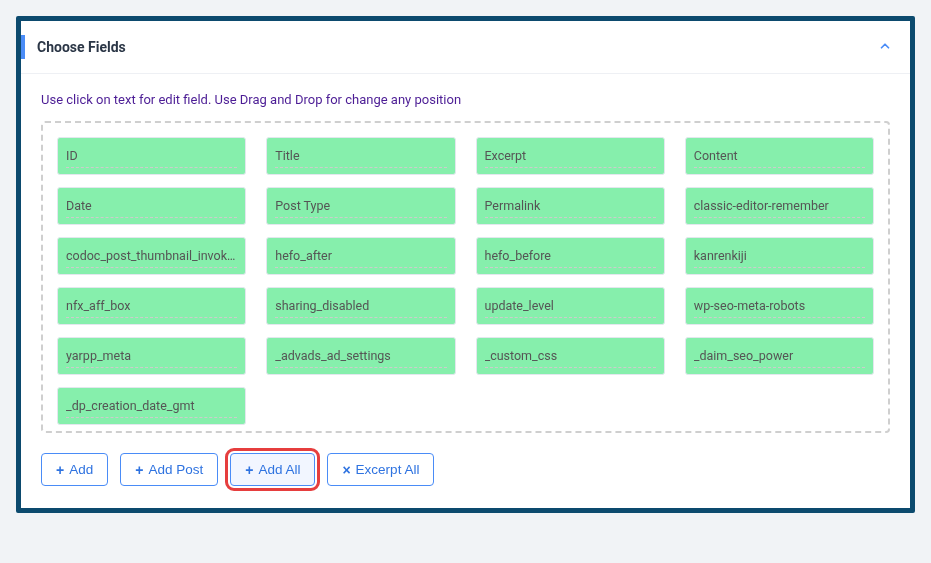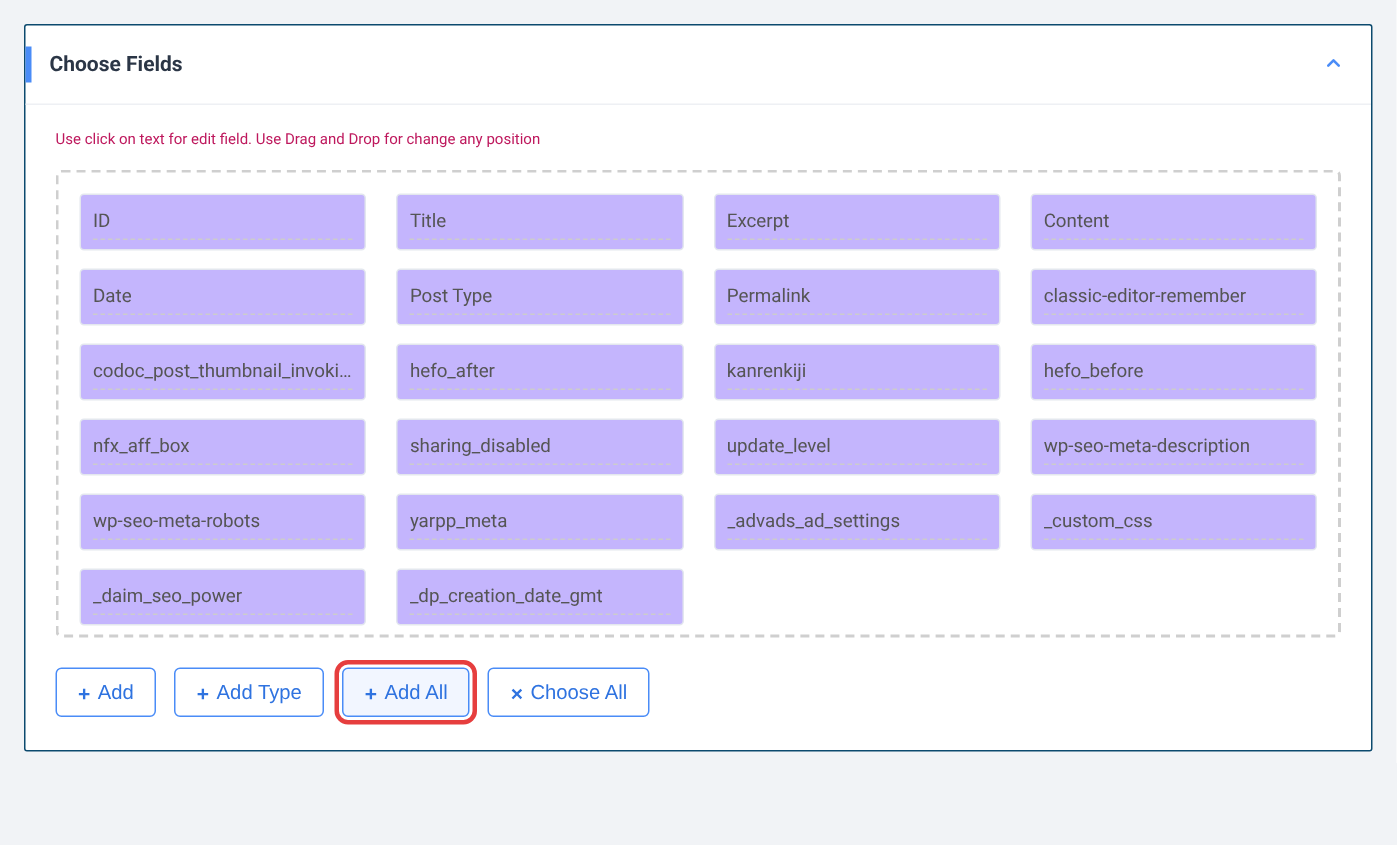--- a/index.html
+++ b/index.html
@@ -5,21 +5,21 @@
   * { box-sizing: border-box; margin: 0; padding: 0; }
   body {
     font-family: -apple-system, BlinkMacSystemFont, "Segoe UI", Roboto, Arial, sans-serif;
     background: #f1f3f6;
     padding: 16px;
     font-size: 13px;
     color: #333;
   }
   .panel {
     background: #fff;
-    border: 1px solid #0c4a6e;
+    border: 5px solid #0c4a6e;
     border-radius: 2px;
   }
   .panel-header {
     display: flex;
     align-items: center;
     justify-content: space-between;
     padding: 14px 18px 14px 0;
     border-bottom: 1px solid #eef0f4;
     cursor: pointer;
   }
@@ -40,38 +40,38 @@
   }
   .chevron {
     color: #4a8cf7;
     font-size: 16px;
     font-weight: 700;
   }
   .panel-body {
     padding: 18px 20px 22px 20px;
   }
   .help-text {
-    color: #be185d;
-    font-size: 10px;
+    color: #4c1d95;
+    font-size: 13px;
     margin-bottom: 14px;
   }
   .fields-box {
     border: 2px dashed #cfcfcf;
     border-radius: 4px;
     padding: 14px 14px 6px 14px;
     display: grid;
     grid-template-columns: repeat(4, 1fr);
     gap: 12px 20px;
     margin-bottom: 20px;
   }
   .field-card {
     border: 1px solid #e3e7ee;
     border-radius: 3px;
     padding: 8px 8px 6px 8px;
-    background: #c4b5fd;
+    background: #86efac;
     cursor: grab;
   }
   .field-input {
     border: none;
     border-bottom: 1px dashed #ccc;
     width: 100%;
     font-size: 12.5px;
     color: #555;
     padding: 2px 0 4px 0;
     background: transparent;
@@ -131,46 +131,45 @@
         <div class="field-card"><input type="text" class="field-input" value="ID" style=""></div>
         <div class="field-card"><input type="text" class="field-input" value="Title" style=""></div>
         <div class="field-card"><input type="text" class="field-input" value="Excerpt" style=""></div>
         <div class="field-card"><input type="text" class="field-input" value="Content" style=""></div>
         <div class="field-card"><input type="text" class="field-input" value="Date" style=""></div>
         <div class="field-card"><input type="text" class="field-input" value="Post Type" style=""></div>
         <div class="field-card"><input type="text" class="field-input" value="Permalink" style=""></div>
         <div class="field-card"><input type="text" class="field-input" value="classic-editor-remember" style=""></div>
         <div class="field-card"><input type="text" class="field-input" value="codoc_post_thumbnail_invoking_entry" style=""></div>
         <div class="field-card"><input type="text" class="field-input" value="hefo_after" style=""></div>
+        <div class="field-card"><input type="text" class="field-input" value="hefo_before" style=""></div>
         <div class="field-card"><input type="text" class="field-input" value="kanrenkiji" style=""></div>
-        <div class="field-card"><input type="text" class="field-input" value="hefo_before" style=""></div>
         <div class="field-card"><input type="text" class="field-input" value="nfx_aff_box" style=""></div>
         <div class="field-card"><input type="text" class="field-input" value="sharing_disabled" style=""></div>
         <div class="field-card"><input type="text" class="field-input" value="update_level" style=""></div>
-        <div class="field-card"><input type="text" class="field-input" value="wp-seo-meta-description" style=""></div>
         <div class="field-card"><input type="text" class="field-input" value="wp-seo-meta-robots" style=""></div>
         <div class="field-card"><input type="text" class="field-input" value="yarpp_meta" style=""></div>
         <div class="field-card"><input type="text" class="field-input" value="_advads_ad_settings" style=""></div>
         <div class="field-card"><input type="text" class="field-input" value="_custom_css" style=""></div>
         <div class="field-card"><input type="text" class="field-input" value="_daim_seo_power" style=""></div>
         <div class="field-card"><input type="text" class="field-input" value="_dp_creation_date_gmt" style=""></div>
       </div>
 
     <div class="actions">
       <button class="btn">
         <span class="plus">+</span>
         <span>Add</span>
       </button>
       <button class="btn">
         <span class="plus">+</span>
-        <span>Add Type</span>
+        <span>Add Post</span>
       </button>
       <button class="btn highlight-wrap">
         <span class="plus">+</span>
         <span>Add All</span>
       </button>
       <button class="btn">
         <span class="times">×</span>
-        <span>Choose All</span>
+        <span>Excerpt All</span>
       </button>
     </div>
   </div>
 </div>
 
 </body></html>

